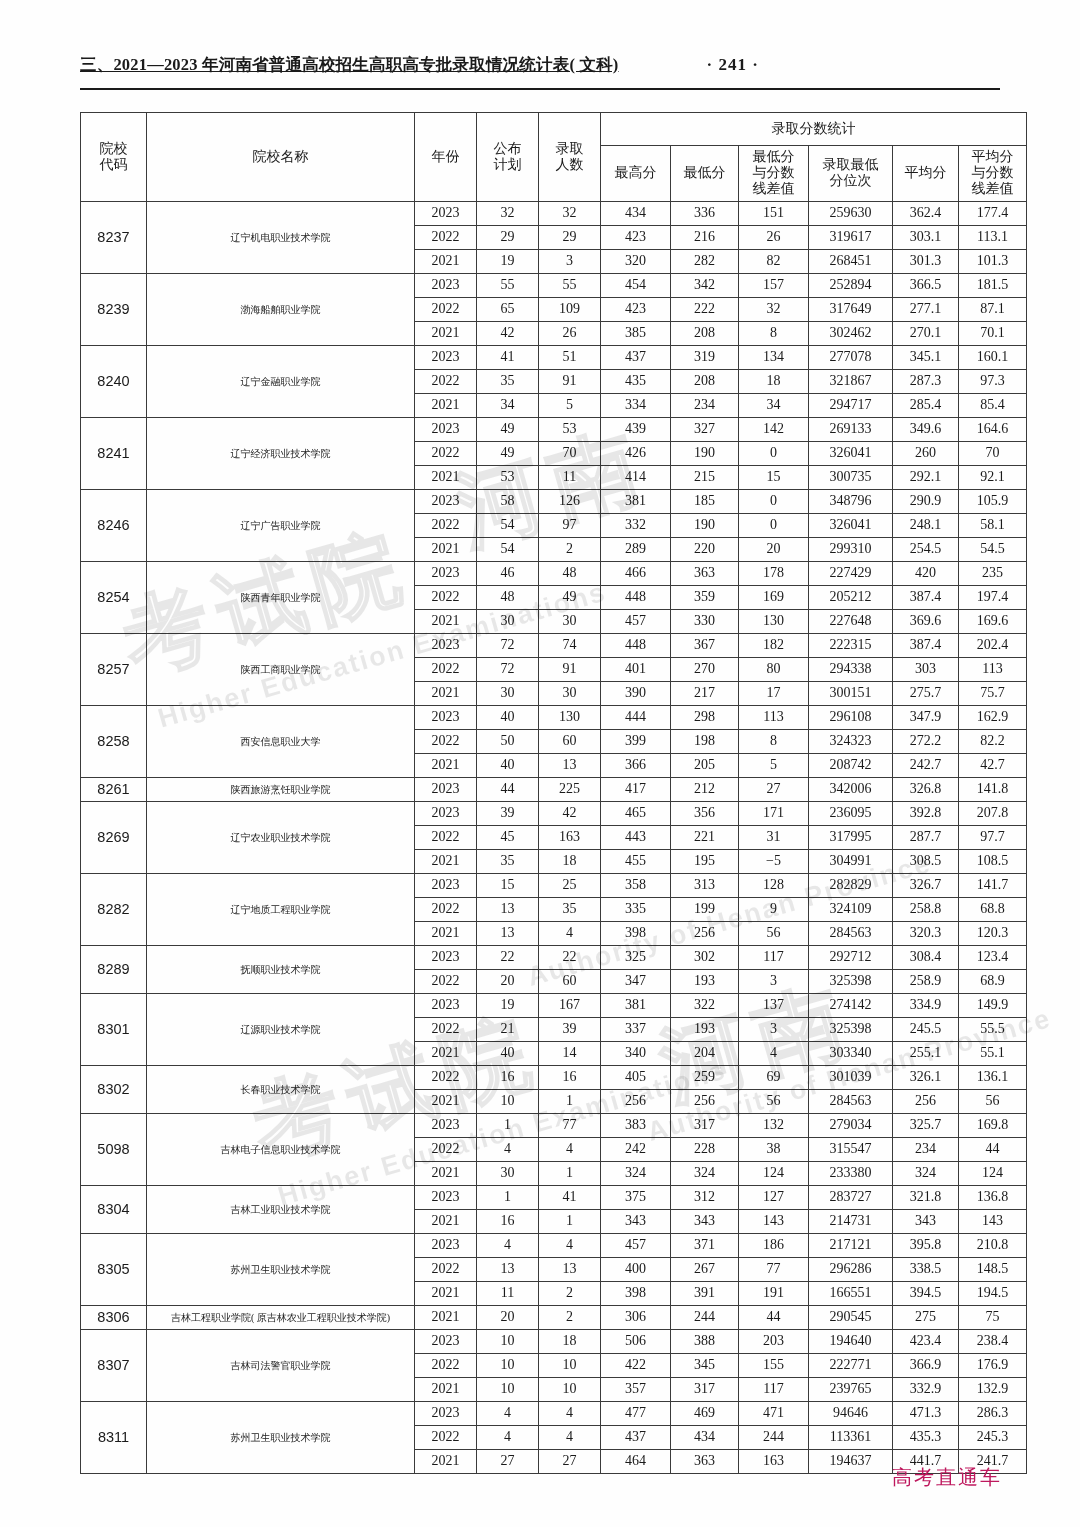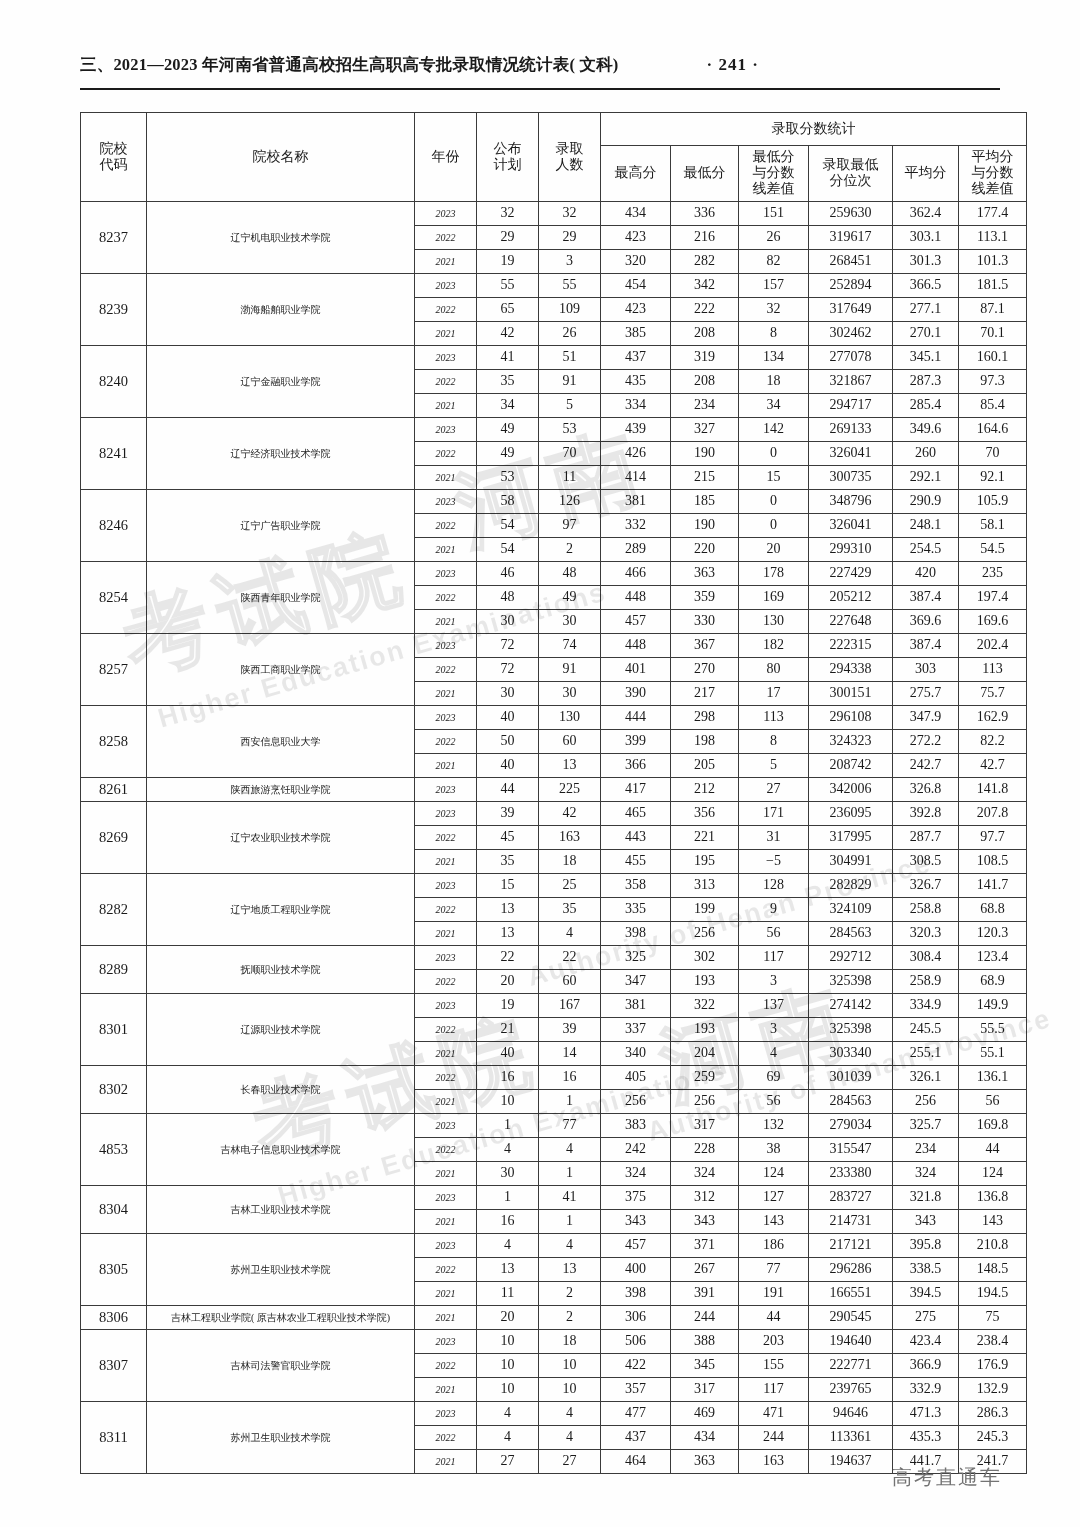--- a/index.html
+++ b/index.html
@@ -34,20 +34,21 @@
     display: flex;
     align-items: baseline;
     justify-content: flex-start;
   }
   .head-title {
     font-size: 16.5px;
     font-weight: bold;
     letter-spacing: 0.2px;
     white-space: nowrap;
     font-family: "Liberation Serif", "DejaVu Serif", serif;
+    text-decoration: underline;
   }
   .head-page {
     margin-left: 88px;
     font-size: 17px;
     font-weight: bold;
     white-space: nowrap;
     letter-spacing: 1px;
   }
   .head-rule {
     position: absolute;
@@ -95,33 +96,33 @@
   .thin-hdr { font-size: 13.6px; }
 
   
   table.stats {
     border: 1.6px solid #222;
   }
 
   
   td.code {
     font-size: 14.5px;
-    font-family: Liberation Serif, serif;
+    font-family: Liberation Sans, sans-serif;
   }
   td.name {
     text-align: left;
     padding-left: 14px;
     font-size: 10px;
     line-height: 1.32;
   }
   td.num {
     font-size: 14px;
     height: 23px;
   }
-  td.year { font-size: 10px; font-style: italic; }
+  td.year { font-size: 14px; }
 
   
   col.c-code  { width: 66px; }
   col.c-name  { width: 268px; }
   col.c-year  { width: 62px; }
   col.c-plan  { width: 62px; }
   col.c-enrl  { width: 62px; }
   col.c-max   { width: 70px; }
   col.c-min   { width: 68px; }
   col.c-diff  { width: 70px; }
@@ -170,21 +171,21 @@
   .wm-f { left: 270px; top: 1118px; transform: rotate(-16deg); }
   .wm-g { left: 660px; top: 985px; transform: rotate(-16deg); }
   .wm-h { left: 640px; top: 1060px; transform: rotate(-16deg); }
 
   
   .footer-brand {
     position: absolute;
     right: 78px;
     top: 1464px;
     font-size: 20px;
-    color: #737373;
+    color: #be185d;
     letter-spacing: 2px;
     font-family: "Liberation Sans", sans-serif;
   }
 </style>
 </head>
 <body>
 
 <div class="page">
 
   <div class="running-head">
@@ -698,21 +699,21 @@
             <td class="num">10</td>
             <td class="num">1</td>
             <td class="num">256</td>
             <td class="num">256</td>
             <td class="num">56</td>
             <td class="num">284563</td>
             <td class="num">256</td>
             <td class="num">56</td>
           </tr>
           <tr class="group-start">
-            <td class="code" rowspan="3">4853</td>
+            <td class="code" rowspan="3">5098</td>
             <td class="name" rowspan="3">吉林电子信息职业技术学院</td>
             <td class="num year">2023</td>
             <td class="num">1</td>
             <td class="num">77</td>
             <td class="num">383</td>
             <td class="num">317</td>
             <td class="num">132</td>
             <td class="num">279034</td>
             <td class="num">325.7</td>
             <td class="num">169.8</td>

